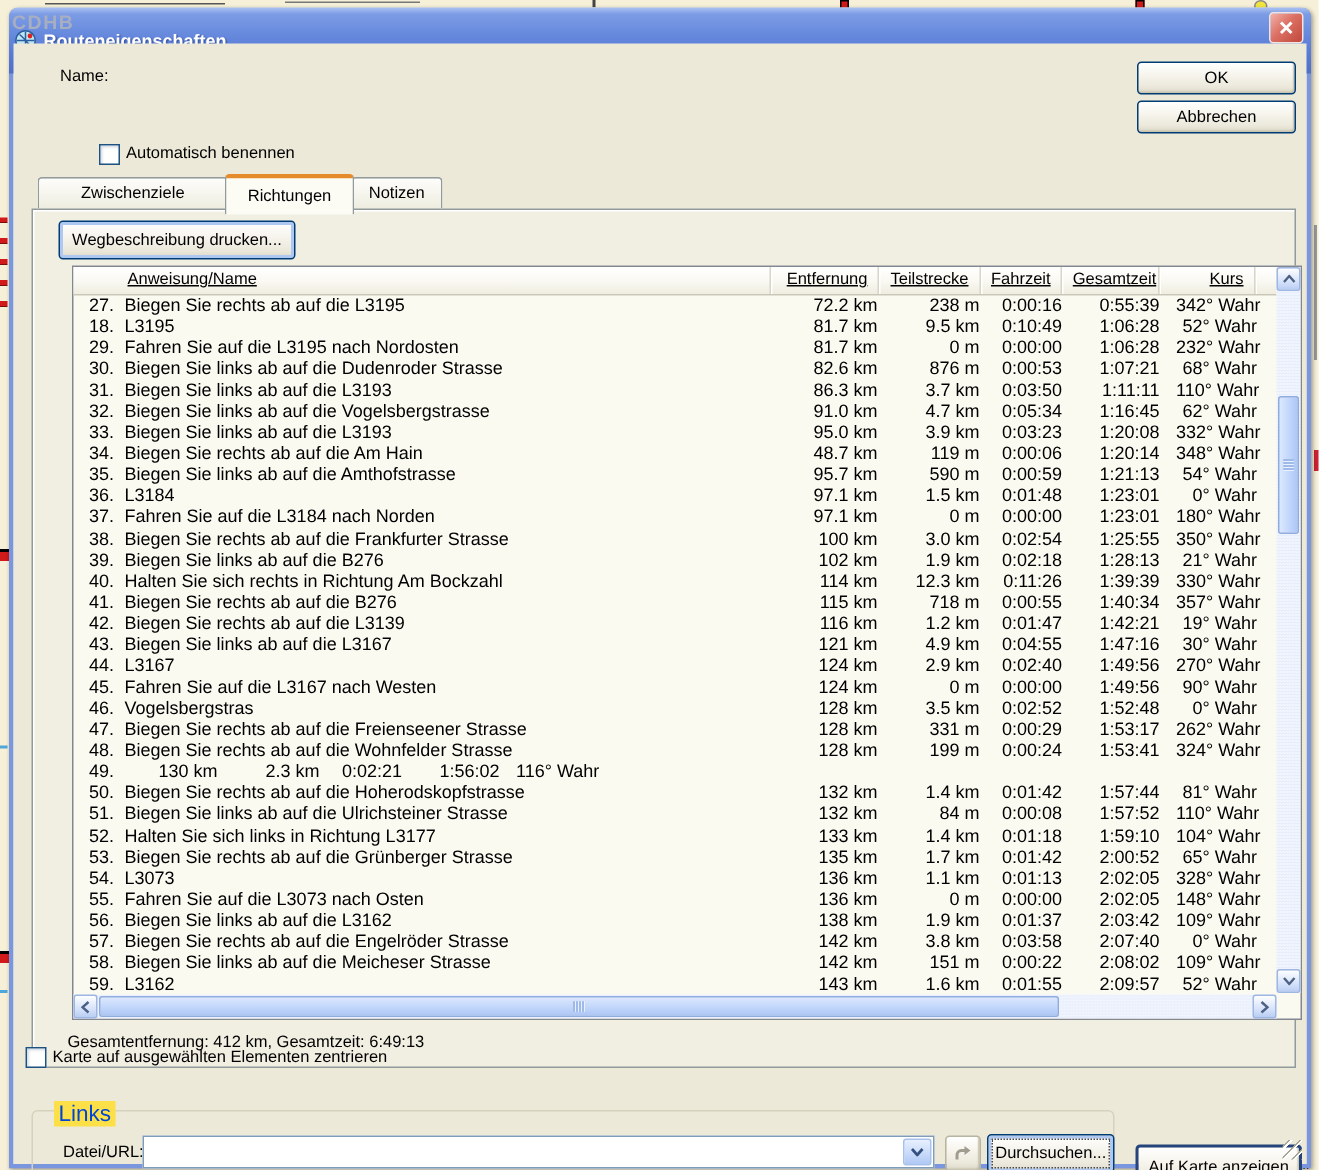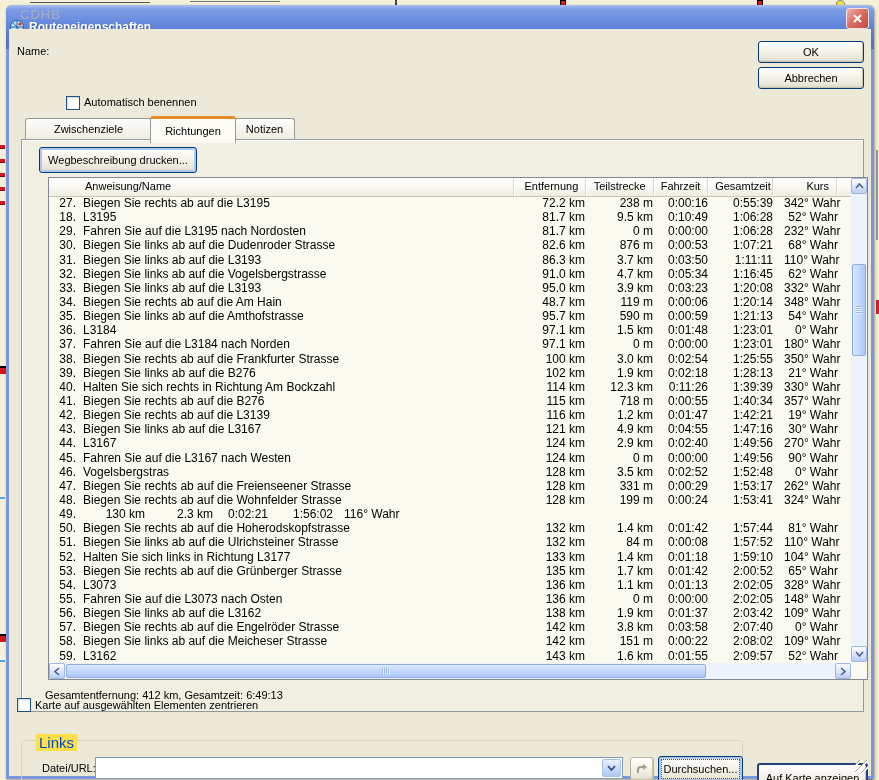--- a/index.html
+++ b/index.html
@@ -36,21 +36,21 @@
     font-size:11px;display:flex;align-items:center;justify-content:center;}
   .tab.active{top:87px;height:24px;background:#FCFBF4;z-index:3;
     border-top:3px solid #E68B2C;border-radius:3px 3px 0 0;}
   .tabpanel{position:absolute;left:12px;top:110px;width:841px;height:571px;
     border:1px solid #919B9C;background:#F1EEE2;box-shadow:inset 1px 1px 0 #fff;}
   
   .table{position:absolute;left:26px;top:37px;width:820px;height:503px;border:1px solid #828790;
     background:#FBFAF1;box-sizing:border-box;}
   .thead{position:absolute;left:0;top:0;width:802px;height:18px;display:flex;
     background:linear-gradient(180deg,#FFFFFF 0%,#FAF9F3 50%,#EFEDE0 100%);
-    border-bottom:1px solid #C9C7B8;font-size:11px;}
+    border-bottom:1px solid #C9C7B8;font-size:11px;text-decoration:underline;}
   .hc{box-sizing:border-box;border-right:1px solid #D8D6C8;box-shadow:1px 0 0 #fff;
     padding:2px 7px 0 7px;white-space:nowrap;overflow:hidden;}
   .hc.r{text-align:right;}
   .tbody{position:absolute;left:0;top:18px;width:802px;height:467px;overflow:hidden;font-size:12px;}
   .trow{height:14.15px;display:flex;white-space:nowrap;color:#000;}
   .c{box-sizing:border-box;padding:0 7px 0 4px;overflow:hidden;}
   .c.r{text-align:right;padding-right:7px;}
   .w-num{width:30px;text-align:right;padding:0 3px 0 0;}
   .w-name{width:440px;}
   .w-entf{width:73px;}.w-teil{width:68px;}.w-fahr{width:55px;}.w-ges{width:65px;}.w-kurs{width:65px;}
@@ -75,21 +75,21 @@
   .groupbox{position:absolute;left:12px;top:711px;width:720px;height:52px;
     border:1px solid #D5D2BD;border-radius:4px;}
   .grouplabel{position:absolute;left:14px;top:-7px;background:#fde047;padding:0 3px;
     font-size:15px;color:#0046D5;text-align:right;}
   .combo{position:absolute;background:#fff;border:1px solid #7F9DB9;box-sizing:border-box;}
   .combobtn{position:absolute;right:1px;top:1px;bottom:1px;width:17px;border-radius:2px;
     background:linear-gradient(180deg,#E8F0FE 0%,#CCDDFB 50%,#B0C8F5 100%);
     border:1px solid #A9C2EC;display:flex;align-items:center;justify-content:center;}
   .grip{position:absolute;right:3px;bottom:3px;width:13px;height:13px;
     background:repeating-linear-gradient(135deg,transparent 0 3px,#A9A595 3px 4px,#FFFFFF 4px 5px);}
-  .corner-text{position:absolute;left:20px;top:7px;z-index:5;font-size:13px;font-weight:normal;
+  .corner-text{position:absolute;left:8px;top:7px;z-index:5;font-size:13px;font-weight:bold;
     color:#A8AEC2;letter-spacing:1px;}
   .bottom-text{position:absolute;right:6px;bottom:-2px;z-index:1;font-size:11px;color:#1a1a1a;}
 </style>
 </head>
 <body>
 
 <div class="bg">
   <div class="frag" style="left:30px;top:2px;width:120px;height:1px;background:#555"></div>
   <div class="frag" style="left:190px;top:1px;width:90px;height:1px;background:#777"></div>
   <div class="frag" style="left:395px;top:0;width:2px;height:5px;background:#444"></div>
@@ -118,21 +118,21 @@
     <span class="titletext">Routeneigenschaften</span>
     <div class="closebtn">
       <svg width="11" height="11" viewBox="0 0 11 11">
         <path d="M2 2l7 7M9 2l-7 7" stroke="#fff" stroke-width="2"></path>
       </svg>
     </div>
   </div>
 
   <div class="body">
 
-    <span class="lbl" style="left:8px;top:16px">Name:</span>
+    <span class="lbl" style="left:31px;top:16px">Name:</span>
     <div class="btn" style="left:749px;top:12px;width:104px;height:20px">
       <span>OK</span>
     </div>
     <div class="btn" style="left:749px;top:38px;width:104px;height:20px">
       <span>Abbrechen</span>
     </div>
     <div class="checkbox" style="left:57px;top:67px"></div>
     <span class="lbl" style="left:75px;top:67px">Automatisch benennen</span>
 
     <div class="tab" style="left:16px;width:125px">

